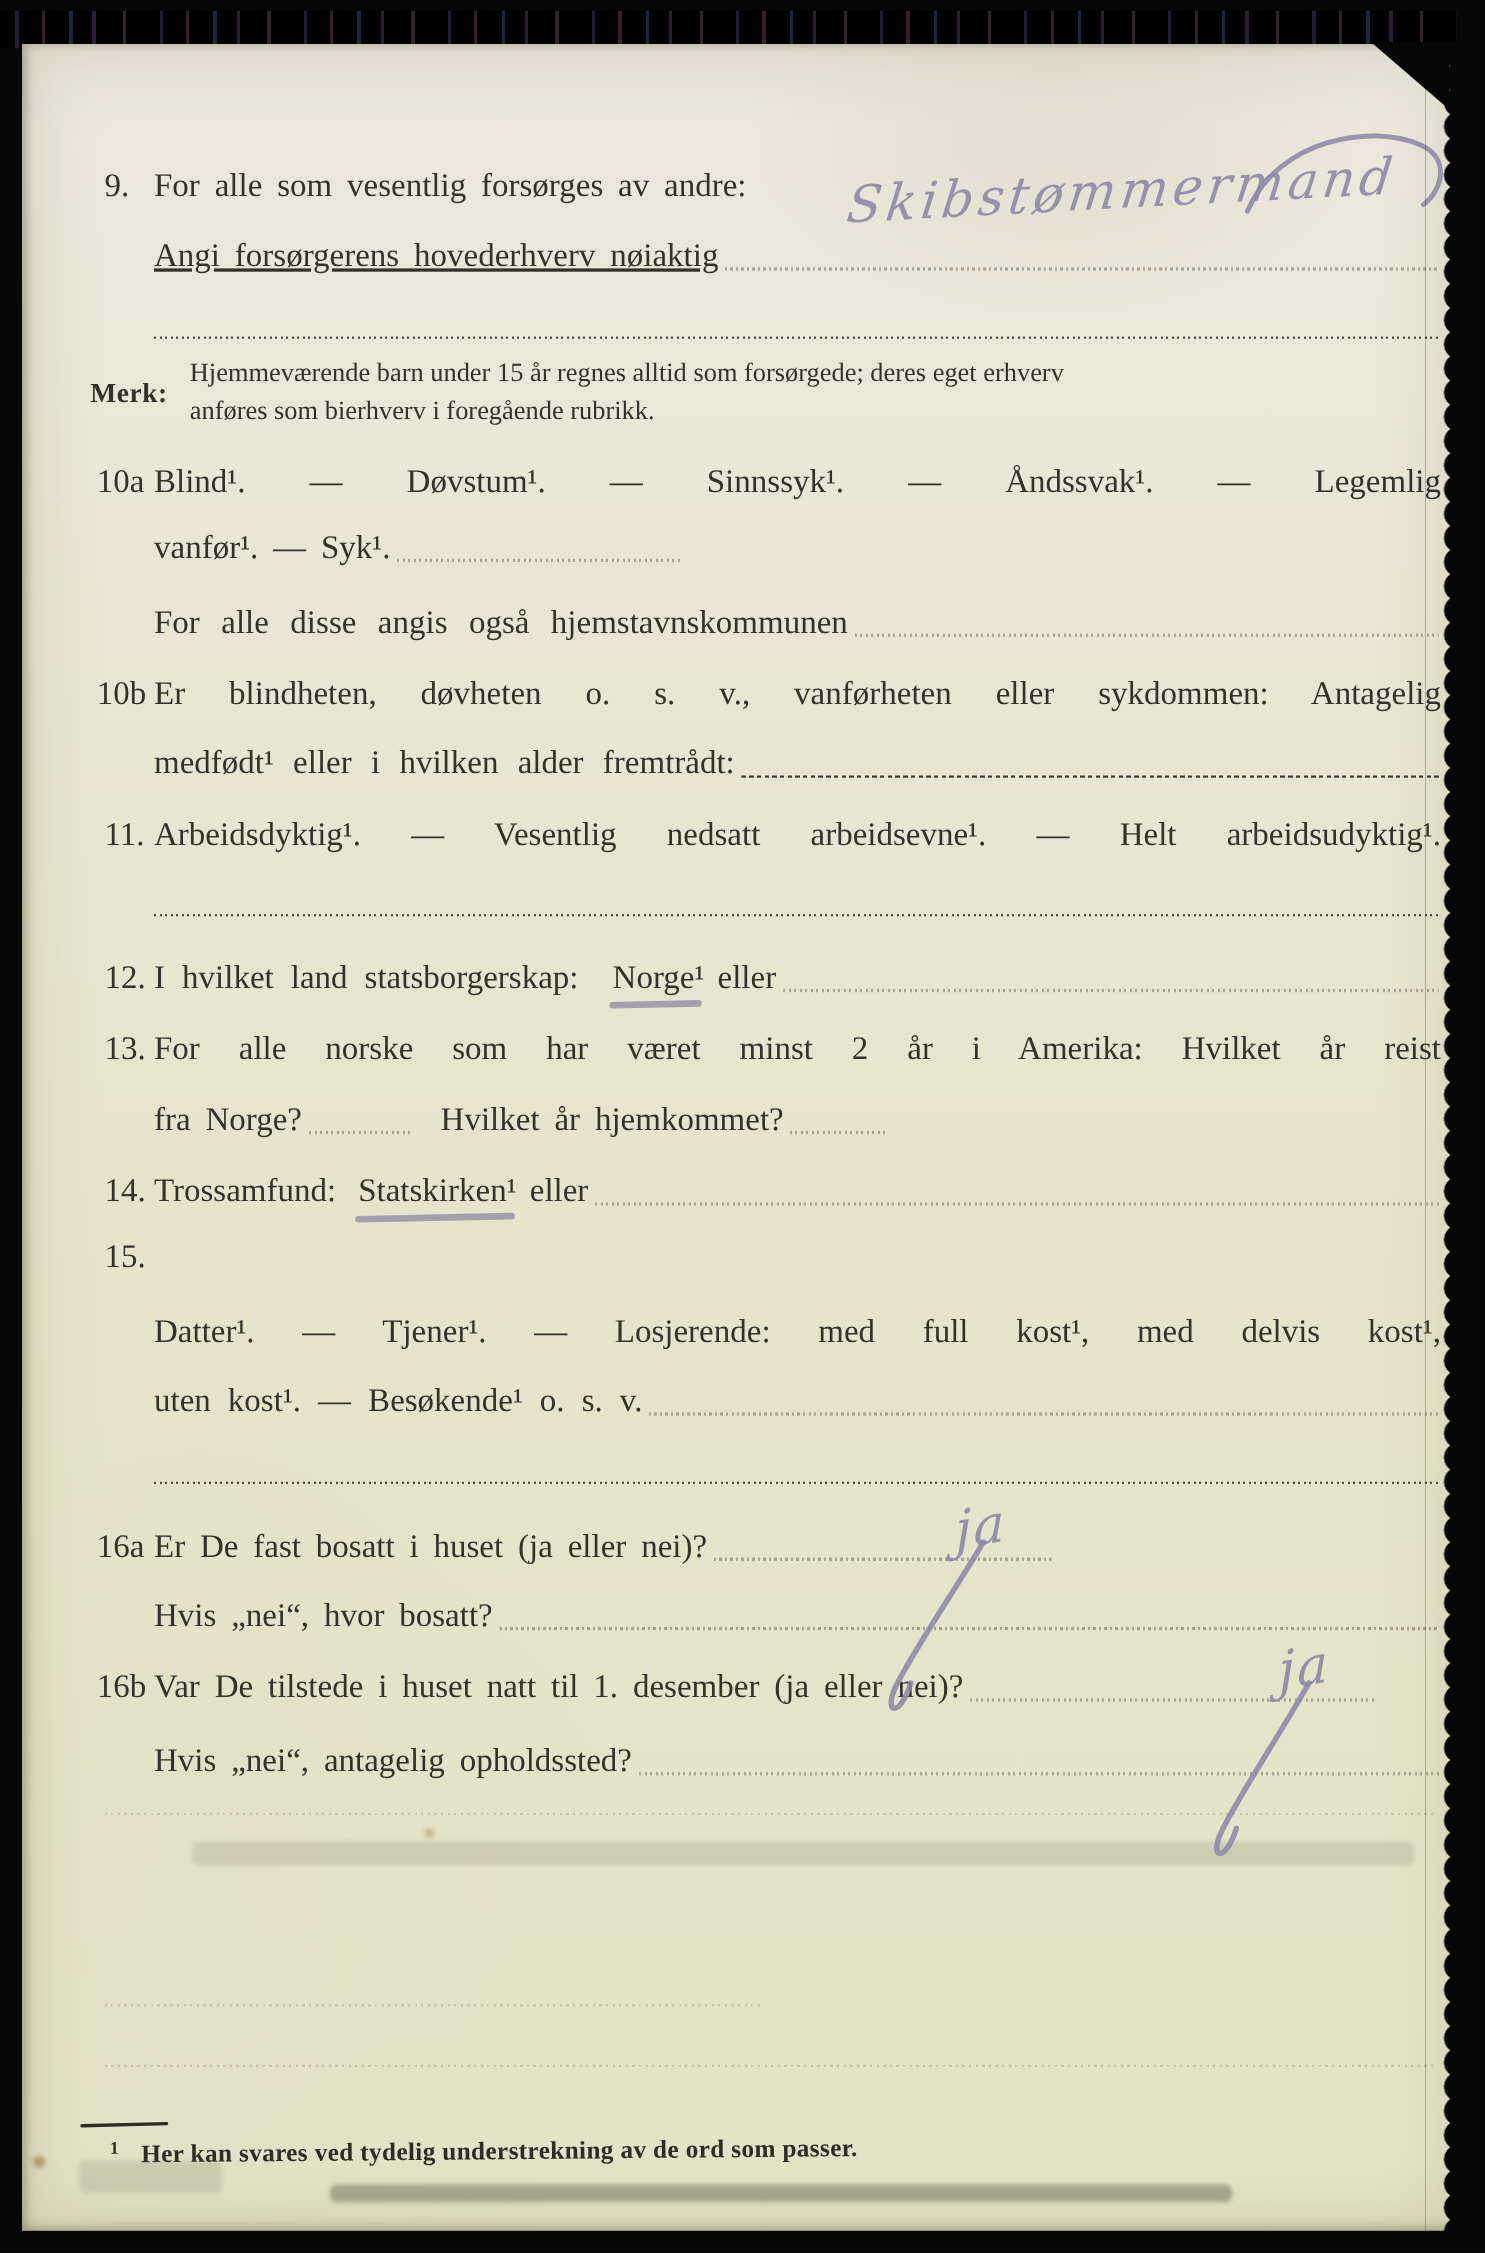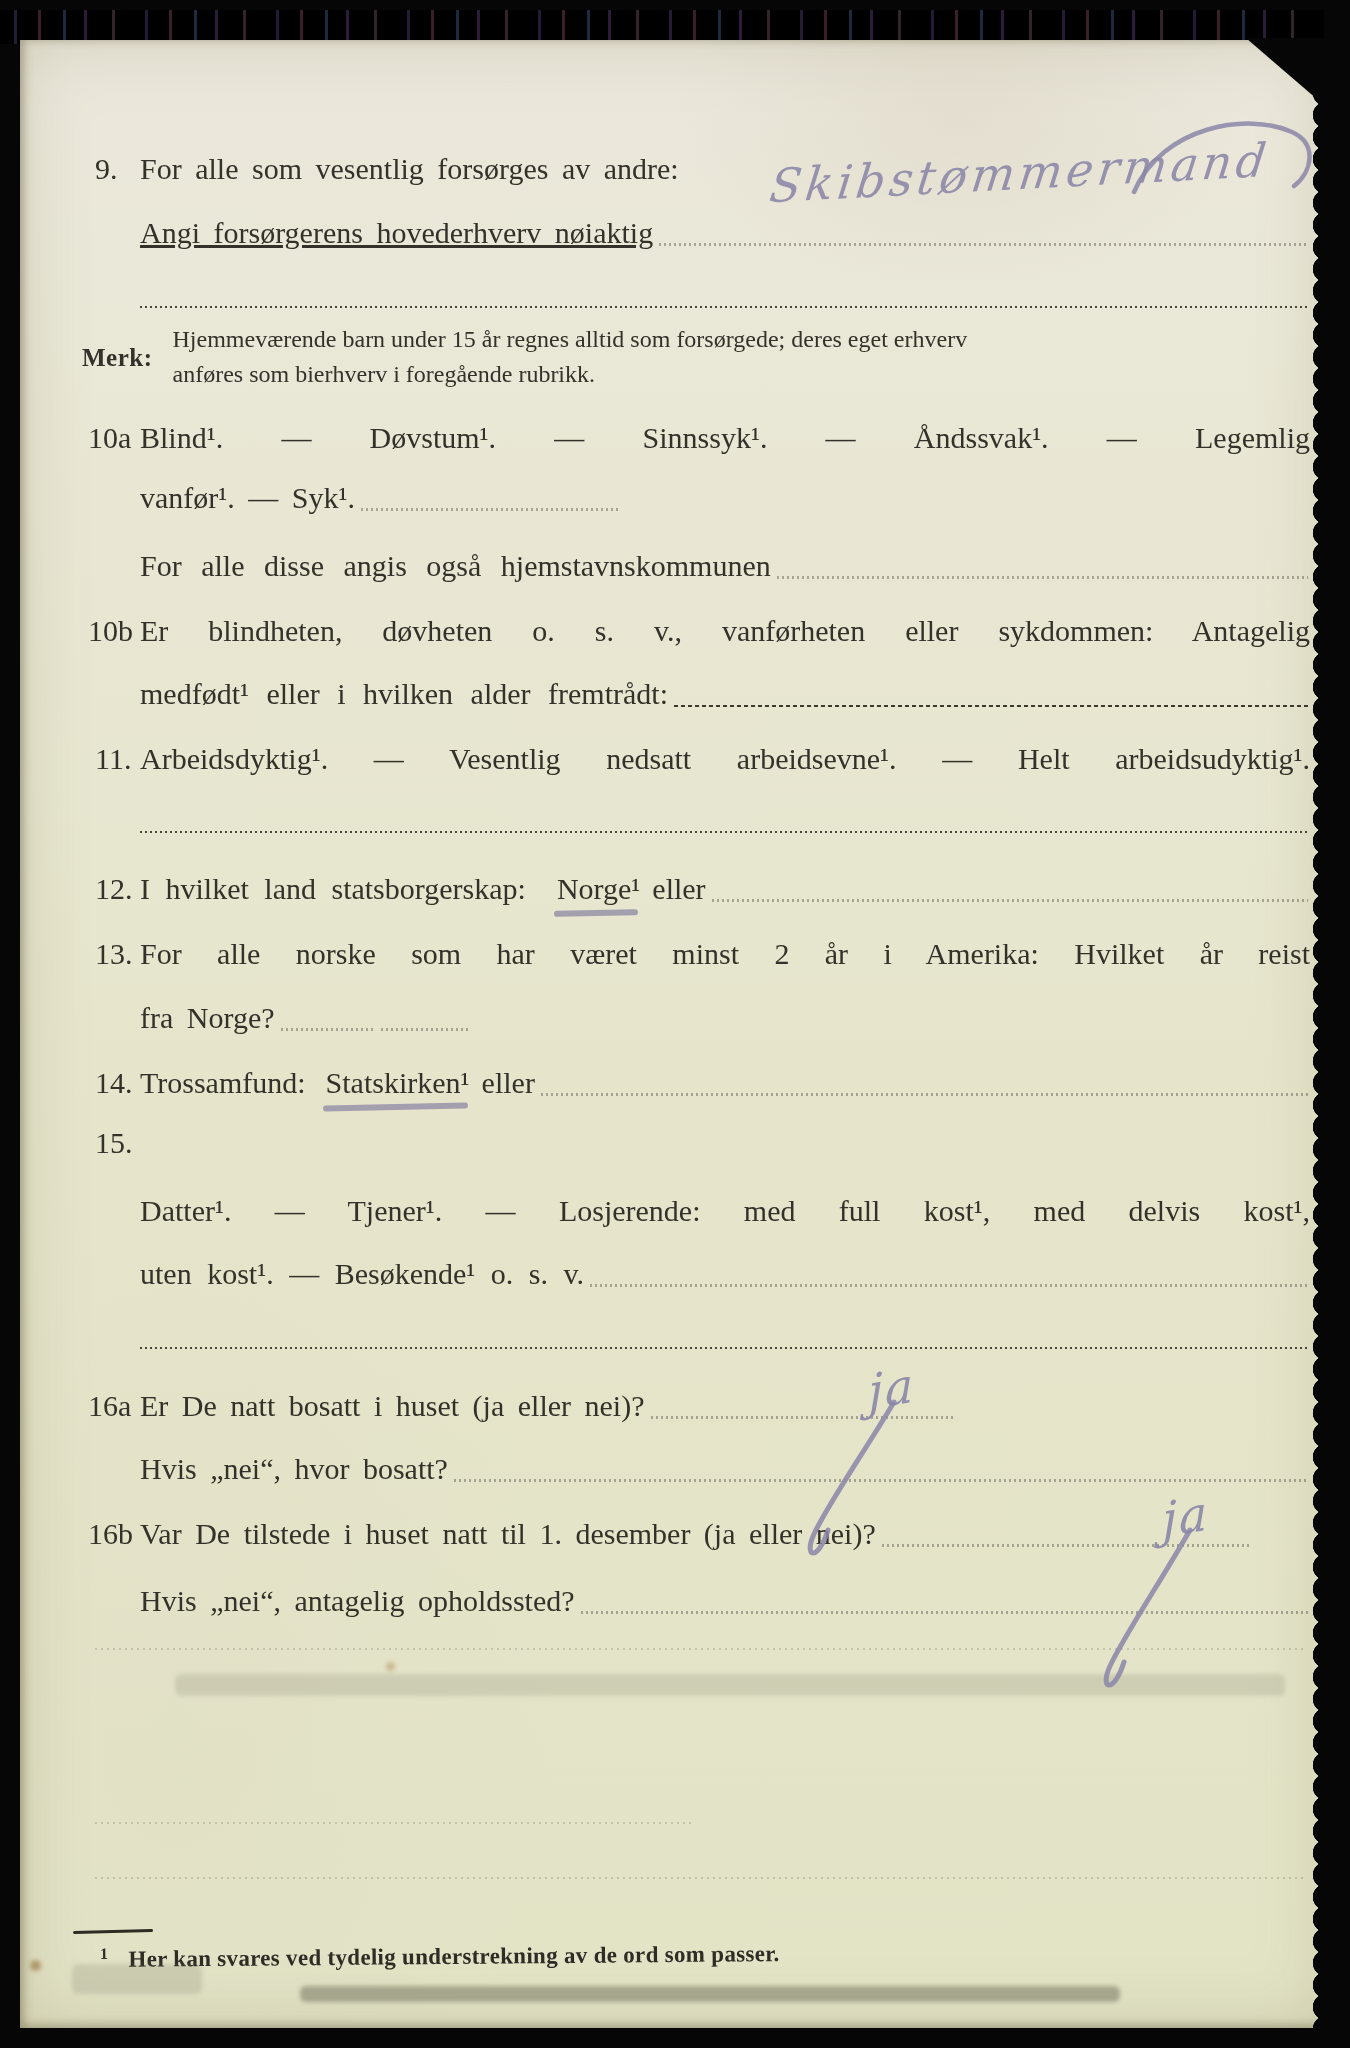--- a/index.html
+++ b/index.html
@@ -131,20 +131,21 @@
       <span class="leader"></span>
     </div>
 
     <div class="jrow" style="top:935px;">
       <span class="num">13.</span>
       <span>For alle norske som har været minst 2 år i Amerika: Hvilket år reist</span>
     </div>
     <div class="row ws6" style="top:999px;">
       <span>fra Norge?</span>
       <span class="leader fixed" style="width:92px;"></span>
+      <span style="margin-left:26px;">Hvilket år hjemkommet?</span>
       <span class="leader fixed" style="width:88px;"></span>
     </div>
 
     <div class="row ws8" style="top:1064px;right:40px;">
       <span class="num">14.</span>
       <span>Trossamfund:</span>
       <span class="pencil-u" style="margin-left:20px;">Statskirken¹</span>
       <span style="margin-left:12px;">eller</span>
       <span class="leader"></span>
     </div>
@@ -157,21 +158,21 @@
     </div>
     <div class="row ws8" style="top:1255px;right:40px;">
       <span>uten kost¹. — Besøkende¹ o. s. v.</span>
       <span class="leader"></span>
     </div>
 
     <div class="dotline" style="top:1347px;left:140px;right:40px;"></div>
 
     <div class="row ws6" style="top:1387px;right:392px;">
       <span class="num wide">16a</span>
-      <span>Er De natt bosatt i huset (ja eller nei)?</span>
+      <span>Er De fast bosatt i huset (ja eller nei)?</span>
       <span class="leader"></span>
     </div>
     <div class="hand ja" style="left:868px;top:1360px;">ja</div>
     <svg class="handsvg" style="left:796px;top:1396px;" width="120" height="172" viewBox="0 0 120 172">
       <path d="M98,6 C 72,50 32,108 18,138 C 7,162 22,166 32,134" fill="none" stroke="#8b87a9" stroke-width="5" stroke-linecap="round"></path>
     </svg>
     <div class="row ws6" style="top:1450px;right:40px;">
       <span>Hvis „nei“, hvor bosatt?</span>
       <span class="leader"></span>
     </div>

